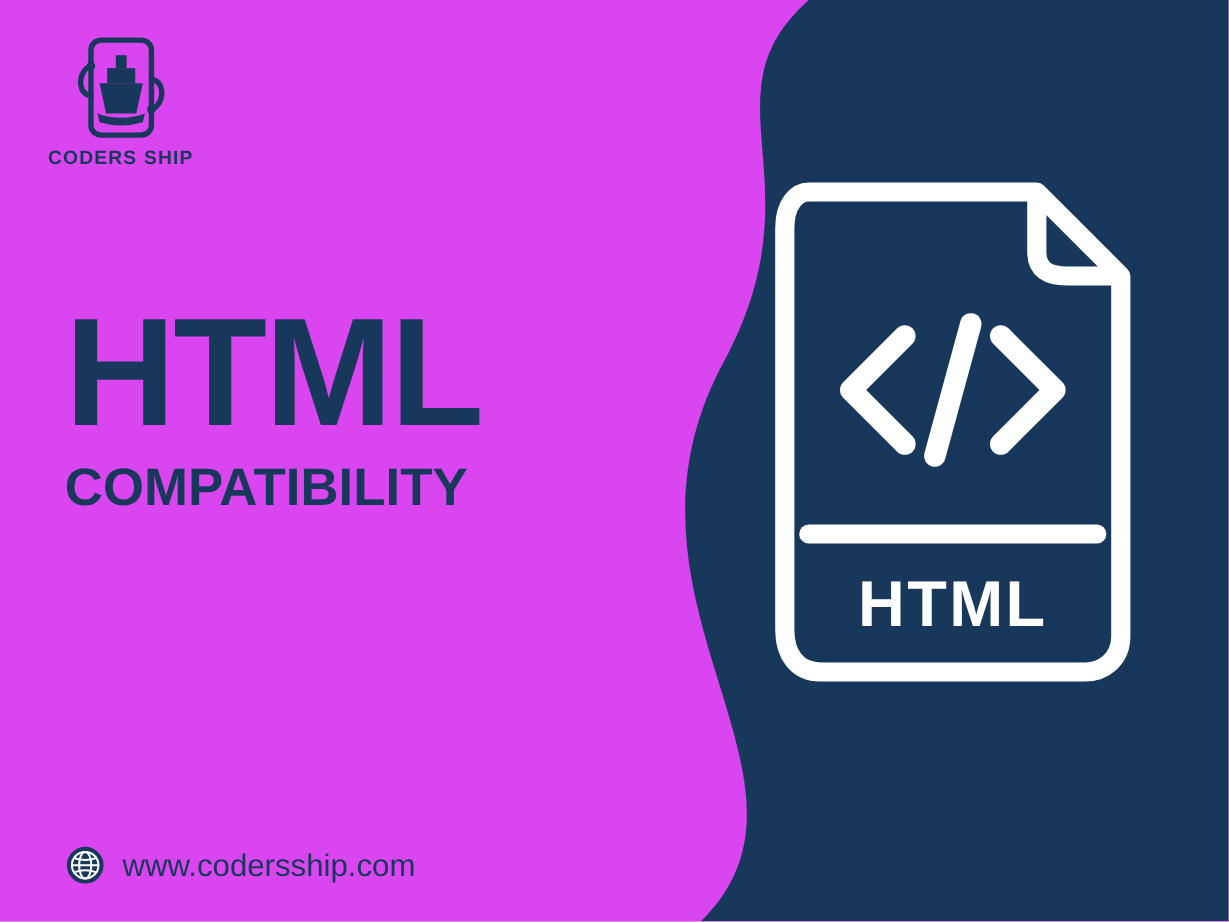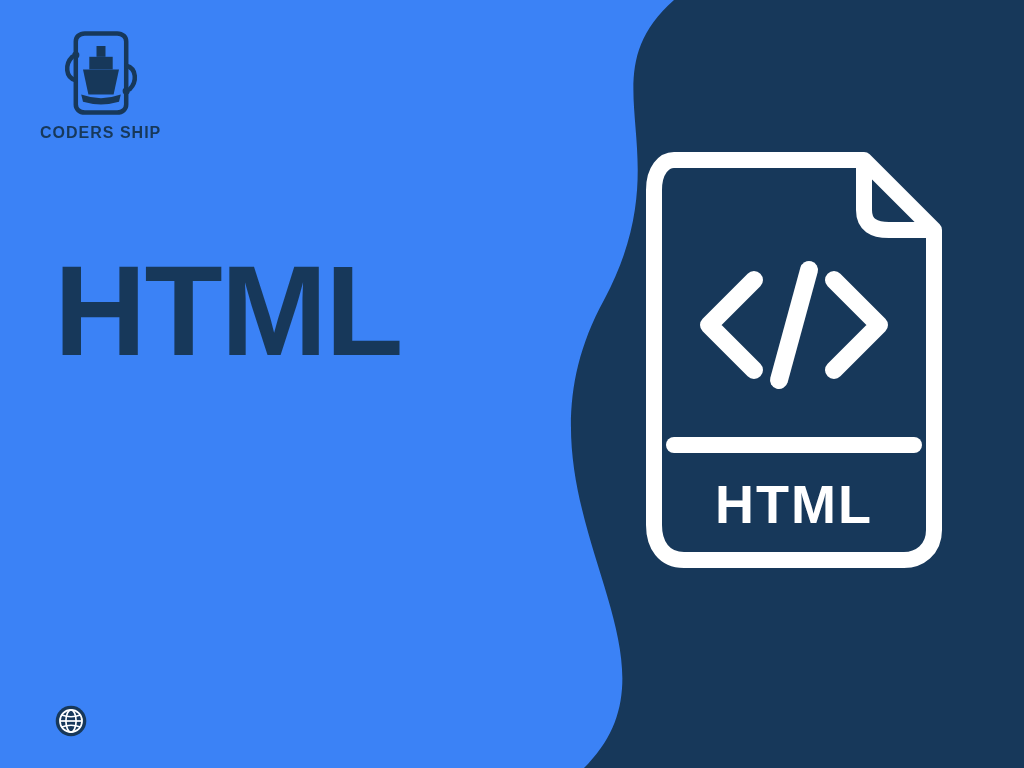--- a/index.html
+++ b/index.html
@@ -1,18 +1,18 @@
 <!DOCTYPE html>
 <html><head>
 <meta charset="utf-8">
 <style>
 * { margin: 0; padding: 0; box-sizing: border-box; }
 body { width: 1024px; height: 768px; overflow: hidden; font-family: Arial, Helvetica, sans-serif; position: relative; background: #fff; }
 
-.canvas { width: 1024px; height: 768px; position: relative; background: #3b82f6; }
+.canvas { width: 1024px; height: 768px; position: relative; background: #d946ef; }
 
 .right-shape {
   position: absolute;
   top: 0; right: 0;
   width: 500px; height: 768px;
   background: #17385a;
   clip-path: path('M 150 0 L 500 0 L 500 768 L 60 768 C 180 650, -30 500, 80 300 C 160 150, 60 80, 150 0 Z');
 }
 
 .logo-block { position: absolute; top: 28px; left: 40px; text-align: center; }
@@ -49,31 +49,33 @@
         <rect x="37" y="32" width="26" height="14"></rect>
         <path d="M30 46 L70 46 L64 74 L36 74 Z"></path>
         <path d="M28 74 Q50 82 72 74 L70 82 Q50 88 30 82 Z"></path>
       </g>
     </svg>
     <div class="logo-text">CODERS SHIP</div>
   </div>
 
   <div class="headline">
     <h1>HTML</h1>
+    <div class="sub">COMPATIBILITY</div>
   </div>
 
   <div class="footer">
     <svg class="globe-icon" viewBox="0 0 40 40">
       <circle cx="20" cy="20" r="18" fill="#17385a"></circle>
       <circle cx="20" cy="20" r="13" fill="none" stroke="#fff" stroke-width="2"></circle>
       <ellipse cx="20" cy="20" rx="6" ry="13" fill="none" stroke="#fff" stroke-width="2"></ellipse>
       <line x1="7" y1="20" x2="33" y2="20" stroke="#fff" stroke-width="2"></line>
       <path d="M9 13 Q20 17 31 13" fill="none" stroke="#fff" stroke-width="2"></path>
       <path d="M9 27 Q20 23 31 27" fill="none" stroke="#fff" stroke-width="2"></path>
     </svg>
+    <div class="url">www.codersship.com</div>
   </div>
 
   <div class="file-illustration">
     <svg viewBox="0 0 320 420" width="320" height="420">
       <path d="M40 10 L230 10 L300 80 L300 380 C300 400 285 410 270 410 L50 410 C30 410 20 395 20 375 L20 40 C20 20 30 10 40 10 Z" fill="none" stroke="#fff" stroke-width="16" stroke-linejoin="round"></path>
       <path d="M230 10 L230 60 C230 75 240 80 255 80 L300 80" fill="none" stroke="#fff" stroke-width="16" stroke-linejoin="round"></path>
       <line x1="40" y1="295" x2="280" y2="295" stroke="#fff" stroke-width="16" stroke-linecap="round"></line>
       <polyline points="120,130 75,175 120,220" fill="none" stroke="#fff" stroke-width="18" stroke-linecap="round" stroke-linejoin="round"></polyline>
       <polyline points="200,130 245,175 200,220" fill="none" stroke="#fff" stroke-width="18" stroke-linecap="round" stroke-linejoin="round"></polyline>
       <line x1="175" y1="120" x2="145" y2="230" stroke="#fff" stroke-width="18" stroke-linecap="round"></line>

